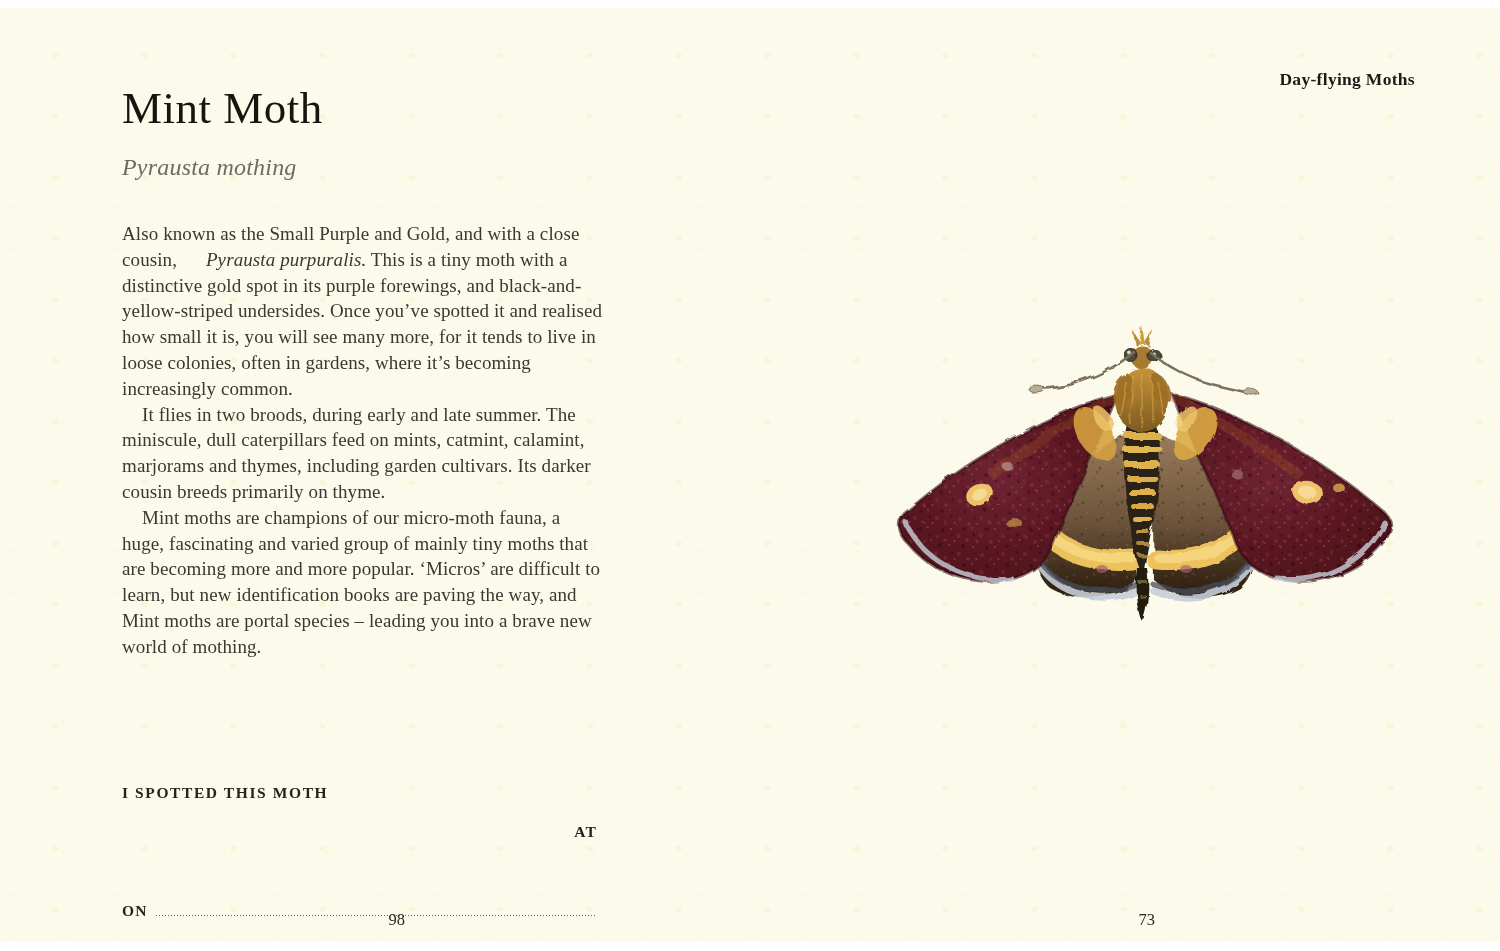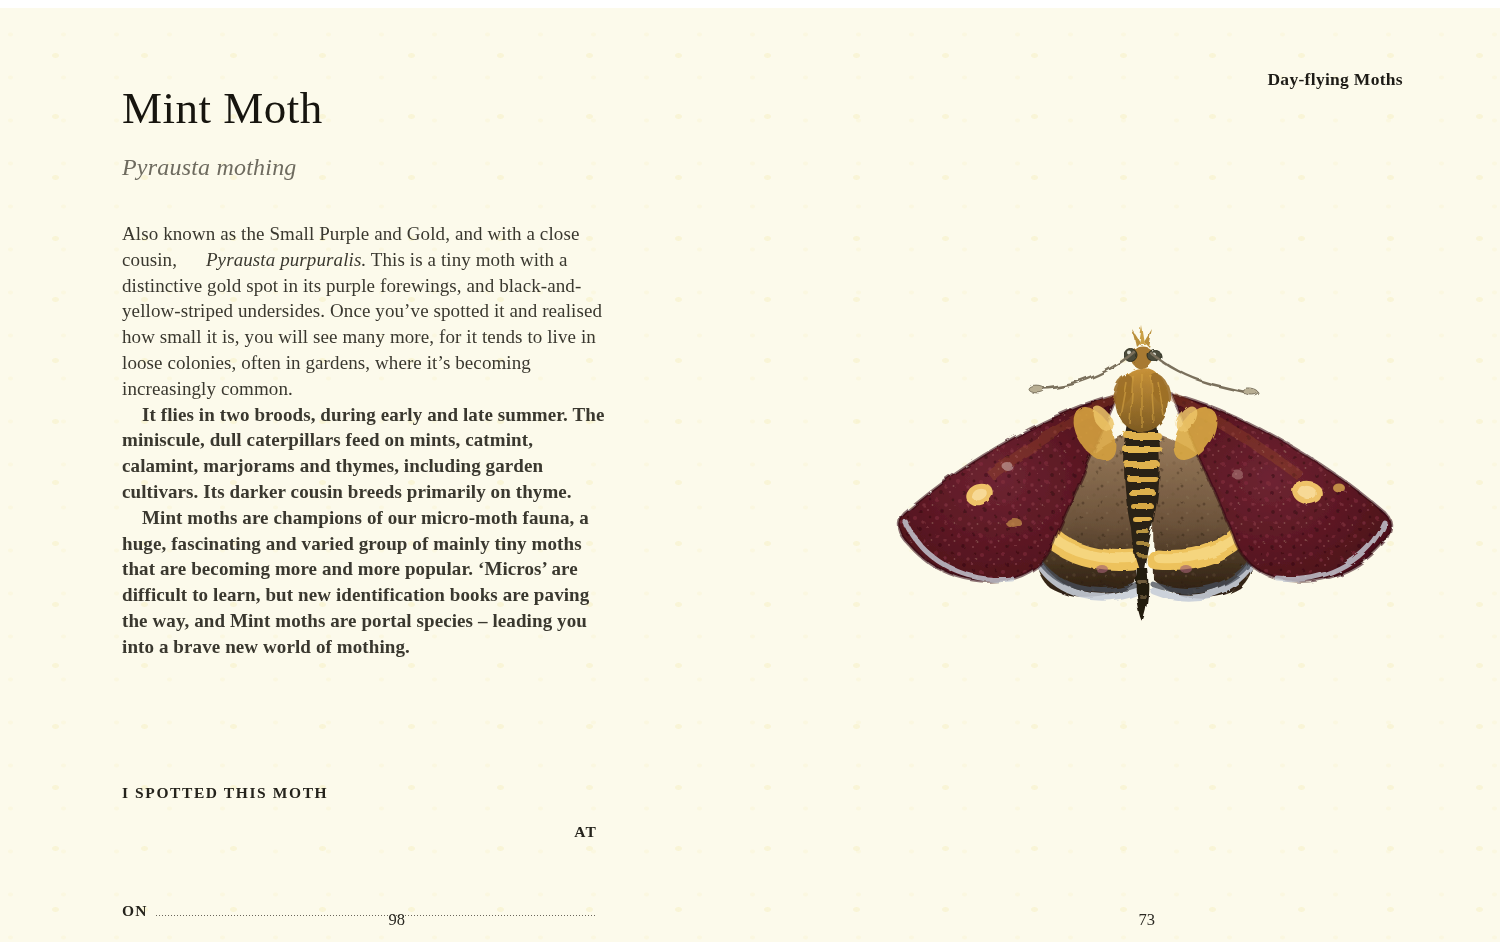--- a/index.html
+++ b/index.html
@@ -23,40 +23,40 @@
   }
   .species-subtitle{
     position:absolute;left:122px;top:146px;
     font-size:24px;font-style:italic;color:#6e6b5f;letter-spacing:0.2px;
   }
   .body-text{
     position:absolute;left:122px;top:213px;width:484px;
     font-size:19px;line-height:25.8px;color:#3a382f;letter-spacing:0.1px;
   }
   .body-text p{margin:0;}
-  .body-text p.indent{text-indent:20px;font-weight:bold;}
+  .body-text p.indent{text-indent:20px;}
   .italic{font-style:italic;margin-left:24px;}
   .log-heading{
     position:absolute;left:122px;top:776px;
     font-size:15.5px;font-weight:bold;color:#25231c;letter-spacing:1.6px;
   }
   .log-row{
     position:absolute;left:122px;width:475px;
     display:flex;align-items:flex-end;
     font-size:15.5px;font-weight:bold;color:#25231c;letter-spacing:1.2px;
   }
   .row-at{top:815px;flex-direction:column;}
   .row-on{top:854px;margin-top:40px;}
   .fill-line{
     flex:1;margin-left:8px;margin-bottom:4px;height:3px;
     background-image:repeating-linear-gradient(to right,#6b675c 0,#6b675c 1px,transparent 1px,transparent 3px);
     background-size:100% 1px;background-repeat:no-repeat;background-position:0 100%;
   }
   .running-header{
-    position:absolute;top:61px;right:97px;
+    position:absolute;top:61px;right:85px;
     font-size:17.5px;font-weight:bold;color:#1d1b16;letter-spacing:0.3px;
   }
   .pagenum{
     position:absolute;top:902px;width:60px;text-align:right;
     font-size:16.5px;color:#2a2822;
   }
   .pagenum-left{left:345px;}
   .pagenum-right{left:1095px;}
   .moth{position:absolute;left:890px;top:308px;width:510px;height:318px;}
 </style>

